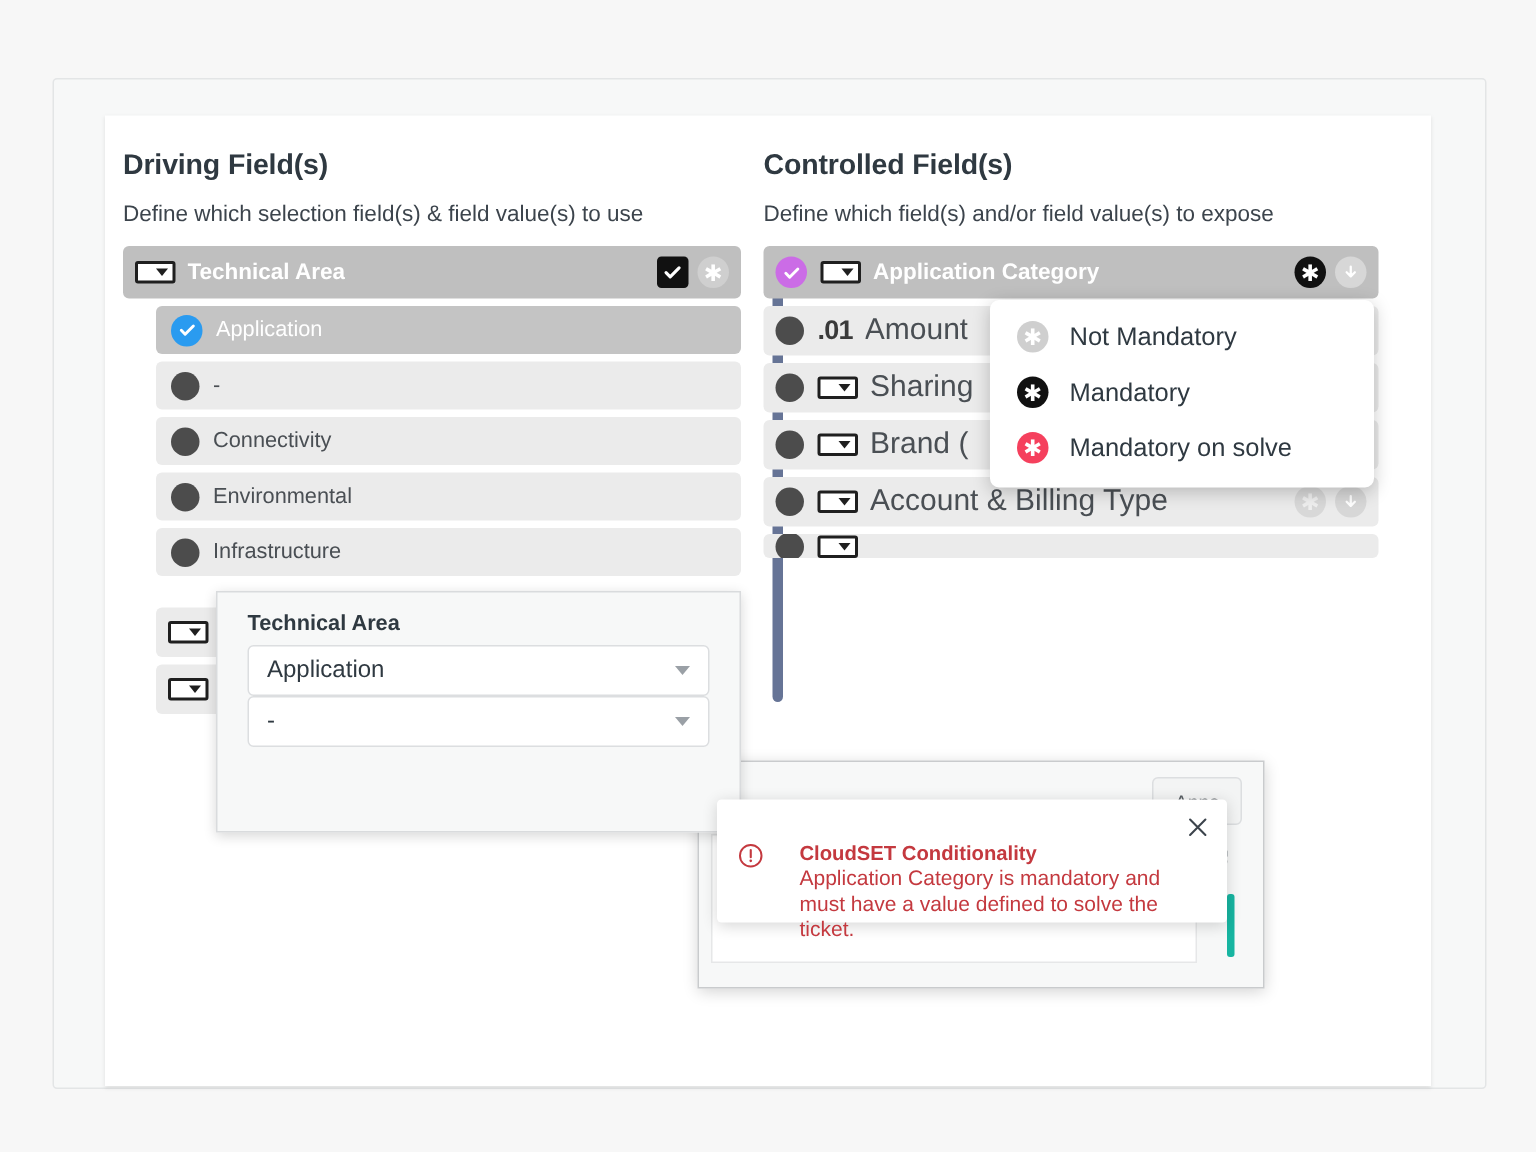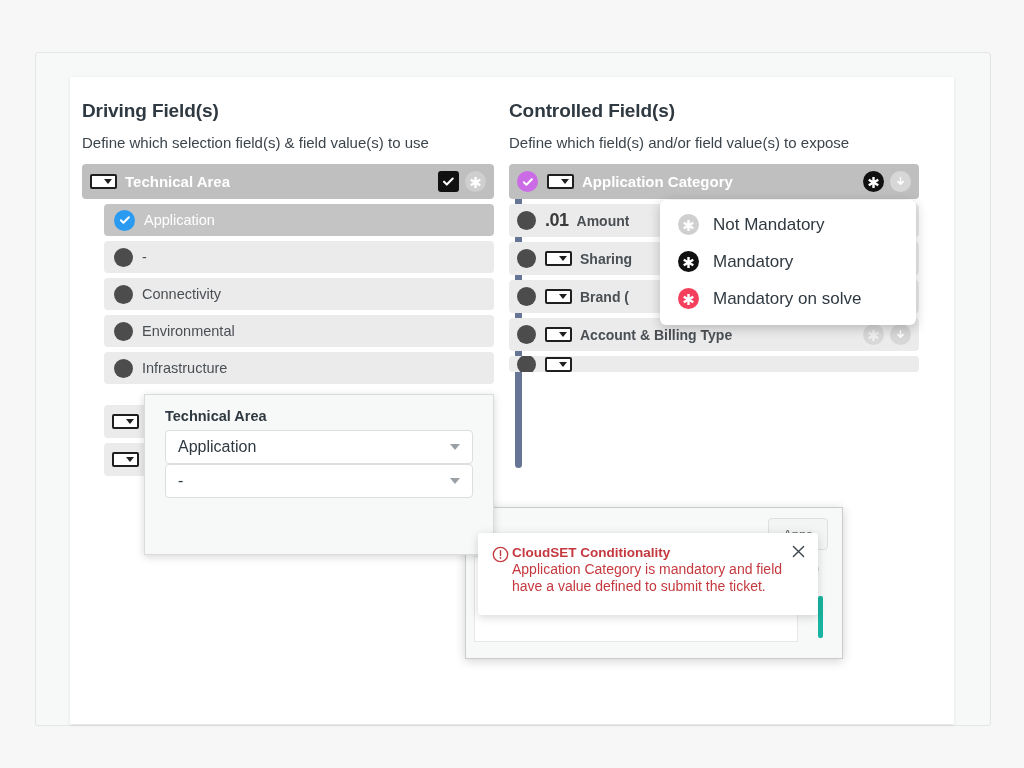--- a/index.html
+++ b/index.html
@@ -38,21 +38,21 @@
   .field-row{
     position:relative;height:33px;border-radius:4px;background:#ebebeb;
     display:flex;align-items:center;margin-bottom:5px;padding:0 8px;
     box-sizing:border-box;
   }
   .field-row.header{
     background:#bfbfbf;height:35px;
   }
   .field-row.header .row-label{color:#ffffff;font-weight:bold;font-size:15px;}
   .field-row .row-label{
-    font-size:14px;font-weight:bold;color:#4a4f54;white-space:nowrap;overflow:hidden;
+    font-size:20px;font-weight:normal;color:#4a4f54;white-space:nowrap;overflow:hidden;
   }
   .val-row{
     height:32px;border-radius:4px;background:#ebebeb;display:flex;align-items:center;
     margin-bottom:5px;padding:0 10px;box-sizing:border-box;
   }
   .val-row.selected{background:#c4c4c4;}
   .val-row .val-label{font-size:14.5px;color:#4a4f54;}
   .val-row.selected .val-label{color:#ffffff;}
 
   
@@ -166,22 +166,22 @@
   .mini-inner{
     position:absolute;left:8px;top:48px;width:322px;height:84px;background:#ffffff;
     border:1px solid #e6e7e8;
   }
 
   
   .notif{
     position:absolute;left:478px;top:533px;width:340px;height:82px;
     background:#ffffff;border-radius:3px;
     box-shadow:0 2px 10px rgba(0,0,0,.16);
-    padding:12px 14px 12px 14px;box-sizing:border-box;
-    display:flex;gap:3px;
+    padding:28px 14px 12px 14px;box-sizing:border-box;
+    display:flex;gap:24px;
   }
   .notif-ico{flex:0 0 auto;margin-top:1px;}
   .notif-body{flex:1 1 auto;}
   .notif-title{font-size:13.5px;font-weight:bold;color:#c4393f;margin-bottom:1px;}
   .notif-msg{font-size:14px;line-height:17px;color:#c4393f;}
   .notif-close{
     position:absolute;right:11px;top:9px;width:18px;height:18px;
     display:flex;align-items:center;justify-content:center;color:#4a4f54;
   }
   .clip{overflow:hidden;}
@@ -392,21 +392,21 @@
   <div class="notif">
     <div class="notif-ico">
       <svg width="17" height="17" viewBox="0 0 18 18">
           <circle cx="9" cy="9" r="7.6" stroke="#c4393f" stroke-width="1.4" fill="none"></circle>
           <path d="M9 5v5" stroke="#c4393f" stroke-width="1.5" stroke-linecap="round"></path>
           <circle cx="9" cy="12.6" r=".95" fill="#c4393f"></circle>
         </svg>
     </div>
     <div class="notif-body">
       <div class="notif-title">CloudSET Conditionality</div>
-      <div class="notif-msg">Application Category is mandatory and field have a value defined to submit the ticket.</div>
+      <div class="notif-msg">Application Category is mandatory and must have a value defined to solve the ticket.</div>
     </div>
     <div class="notif-close">
       <svg width="13" height="13" viewBox="0 0 14 14">
           <path d="M1.5 1.5l11 11M12.5 1.5l-11 11" stroke="#3c444c" stroke-width="1.5" stroke-linecap="round"></path>
         </svg>
     </div>
   </div>
 
 </div>
 

